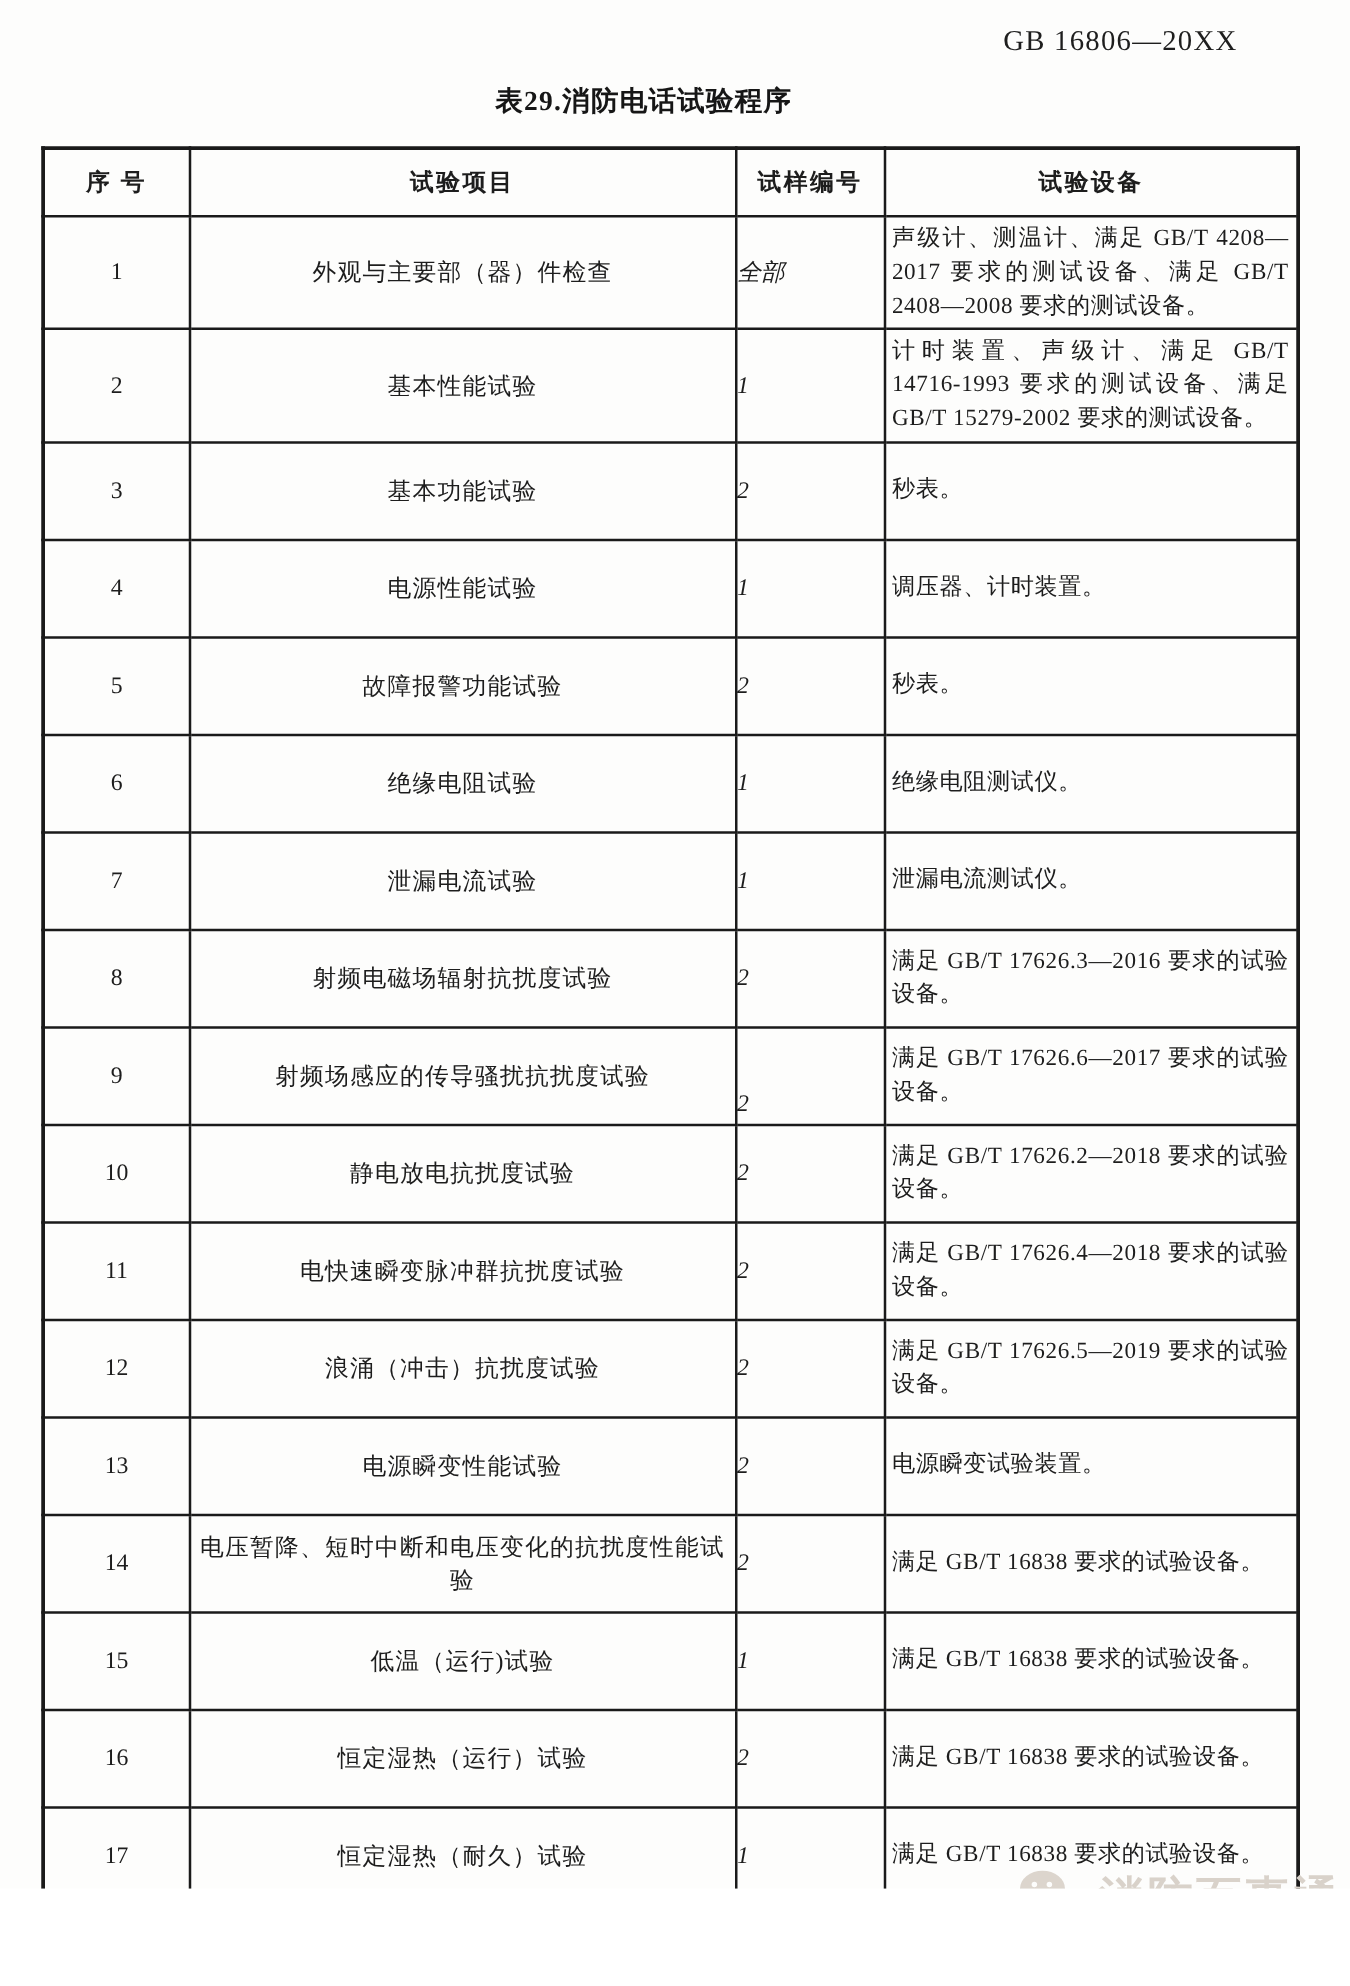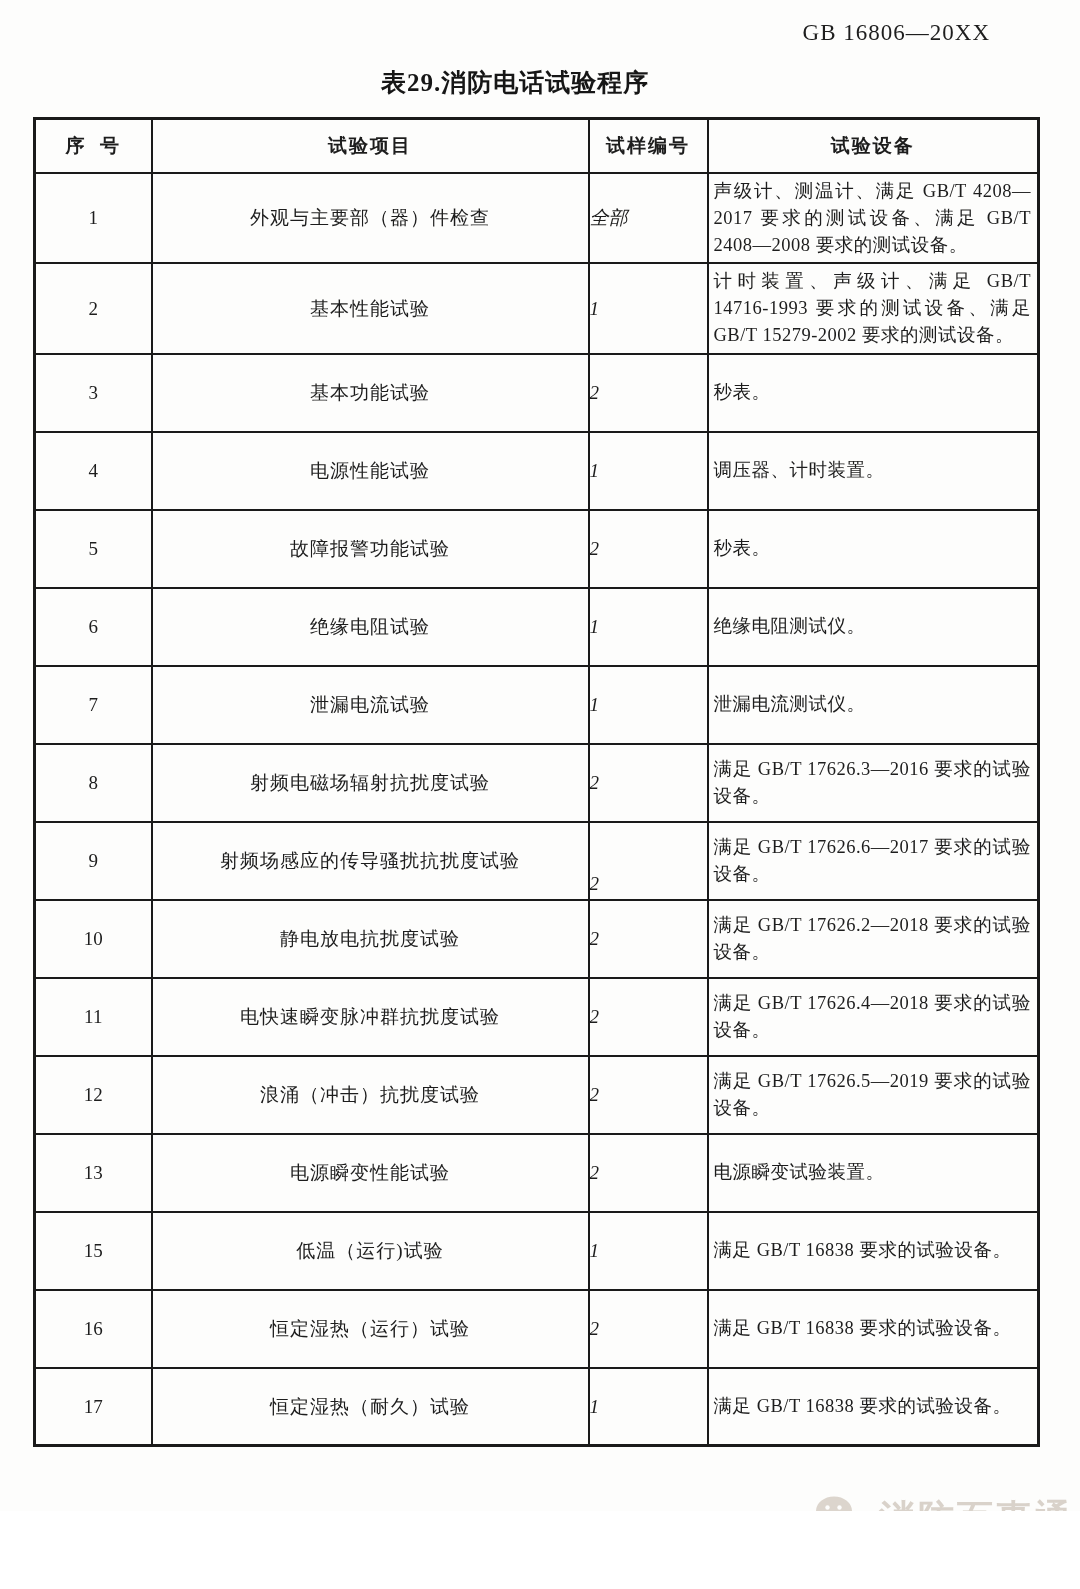--- a/index.html
+++ b/index.html
@@ -23,21 +23,21 @@
     letter-spacing: 1px;
     color: #1e1e1e;
   }
   .table-title {
     position: absolute;
     top: 66px;
     left: 0;
     width: 1030px;
     text-align: center;
     font-weight: bold;
-    font-size: 25px;
+    font-size: 22px;
     color: #161616;
     letter-spacing: 1px;
   }
   table.test-table {
     position: absolute;
     top: 117px;
     left: 33px;
     width: 1004px;
     border-collapse: collapse;
     table-layout: fixed;
@@ -49,21 +49,20 @@
     color: #1d1d1d;
     vertical-align: middle;
   }
   .test-table th {
     height: 38px;
     font-size: 19px;
     font-weight: bold;
     text-align: center;
     letter-spacing: 2px;
     padding: 13px;
-    font-family: Liberation Mono, monospace;
   }
   .test-table td { height: 78px; font-size: 19px; }
   col.c-no     { width: 117px; }
   col.c-item   { width: 437px; }
   col.c-sample { width: 119px; }
   col.c-equip  { width: 331px; }
   td.col-no     { text-align: center; }
   td.col-item   { text-align: center; padding: 7px 4px; letter-spacing: 1px; }
   td.col-sample { text-align: left; font-style: italic; }
   td.col-equipment {
@@ -226,20 +225,26 @@
           <td class="col-sample">2</td>
           <td class="col-equipment">满足 GB/T 17626.5—2019 要求的试验设备。</td>
         </tr>
         <tr>
           <td class="col-no">13</td>
           <td class="col-item">电源瞬变性能试验</td>
           <td class="col-sample">2</td>
           <td class="col-equipment">电源瞬变试验装置。</td>
         </tr>
         <tr>
+          <td class="col-no">14</td>
+          <td class="col-item">电压暂降、短时中断和电压变化的抗扰度性能试验</td>
+          <td class="col-sample">2</td>
+          <td class="col-equipment">满足 GB/T 16838 要求的试验设备。</td>
+        </tr>
+        <tr>
           <td class="col-no">15</td>
           <td class="col-item">低温（运行)试验</td>
           <td class="col-sample">1</td>
           <td class="col-equipment">满足 GB/T 16838 要求的试验设备。</td>
         </tr>
         <tr>
           <td class="col-no">16</td>
           <td class="col-item">恒定湿热（运行）试验</td>
           <td class="col-sample">2</td>
           <td class="col-equipment">满足 GB/T 16838 要求的试验设备。</td>

